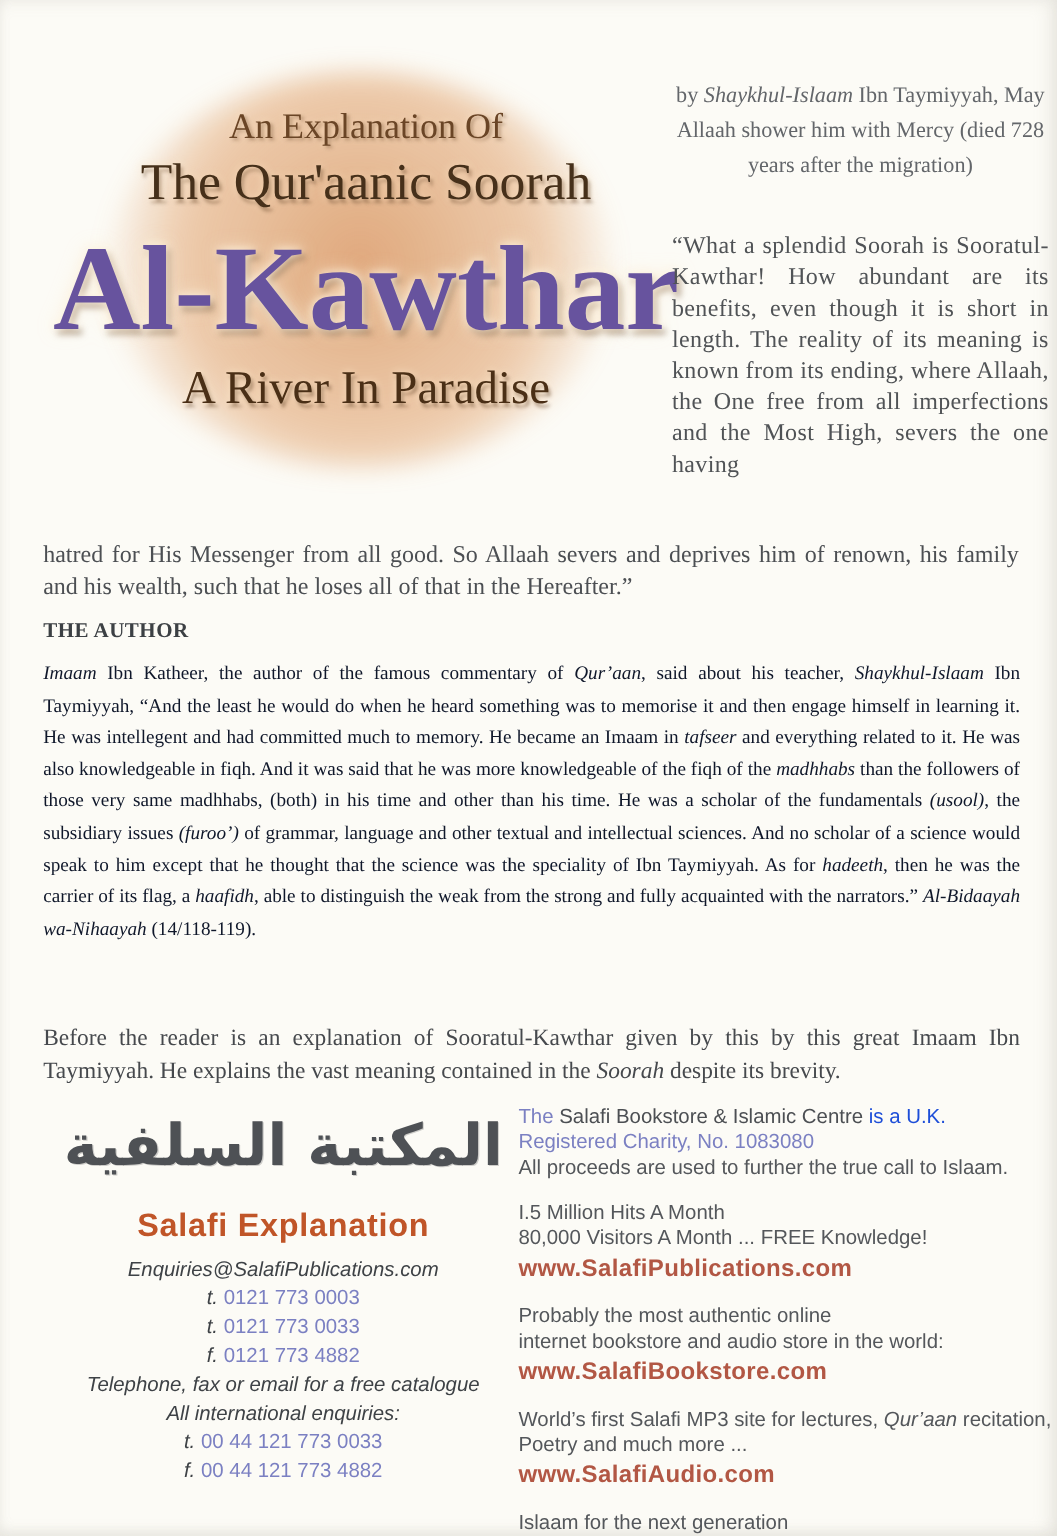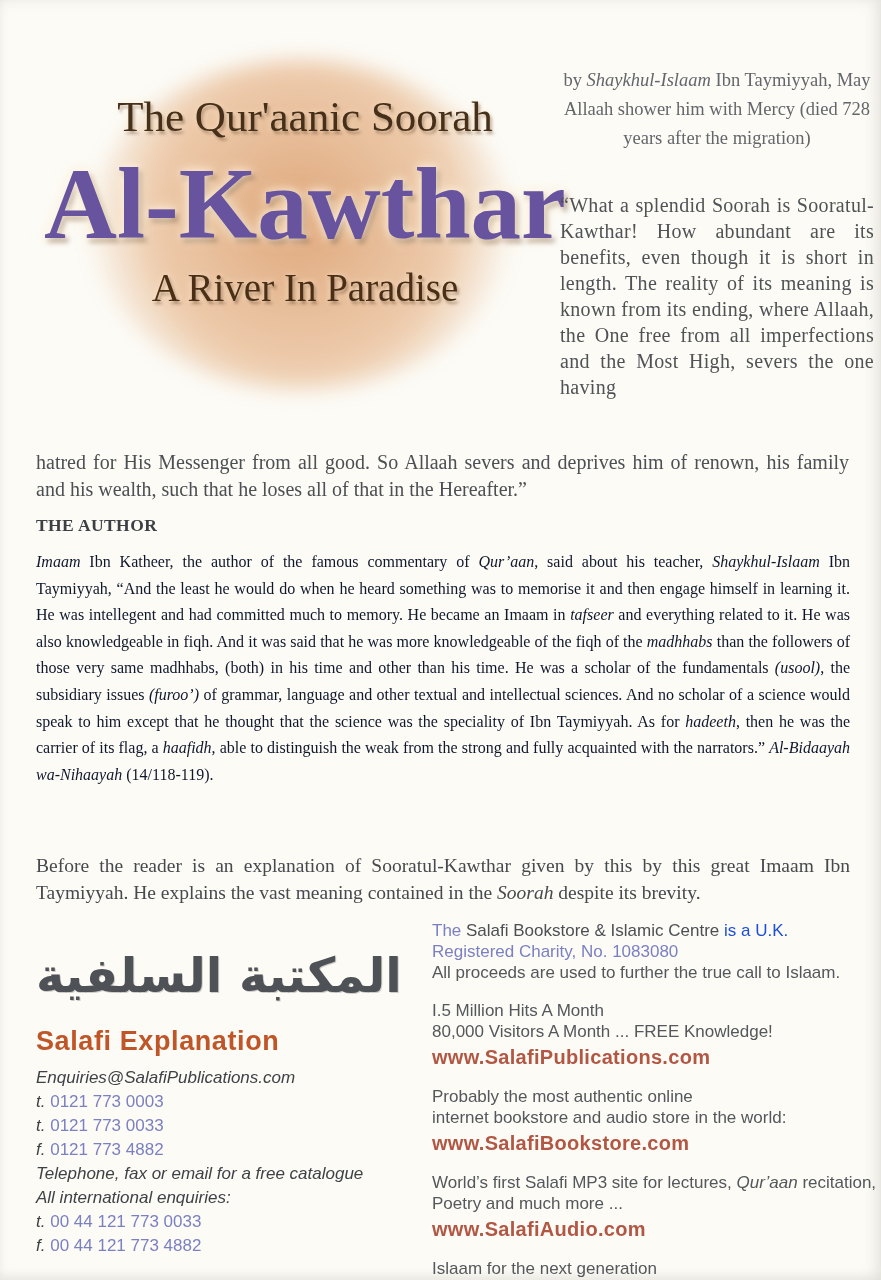--- a/index.html
+++ b/index.html
@@ -66,21 +66,21 @@
   .para1 {
     position:absolute; left:36px; top:549px; width:814px; margin:0;
     font-size:16px; line-height:26.6px; color:#0f172a; text-align:justify;
   }
   .para2 {
     position:absolute; left:36px; top:852px; width:814px; margin:0;
     font-size:19.5px; line-height:27px; color:#46494d; text-align:justify;
   }
 
   
-  .lcol { position:absolute; left:36px; top:938px; width:400px; text-align:left; }
+  .lcol { position:absolute; left:36px; top:918px; width:400px; text-align:center; }
   .arabic {
     font-family:"DejaVu Sans", sans-serif; direction:rtl;
     font-size:48px; font-weight:bold; color:#4e5155; line-height:1.55;
     text-shadow: 1px 1px 0 rgba(120,120,120,0.35);
   }
   .pub-name {
     font-family:"Liberation Sans", sans-serif; font-weight:bold;
     font-size:27px; color:#c05528; letter-spacing:0.6px; margin:14px 0 9px;
   }
   .c-line {
@@ -103,20 +103,21 @@
 </style>
 </head>
 <body>
 
 <div class="page">
 
   <div class="blob"></div>
   <div class="blob2"></div>
 
   <div class="title-block">
+    <div class="t1">An Explanation Of</div>
     <div class="t2">The Qur'aanic Soorah</div>
     <div class="t3">Al-Kawthar</div>
     <div class="t4">A River In Paradise</div>
   </div>
 
   <div class="byline"><span>by </span><span class="it">Shaykhul-Islaam</span><span> Ibn Taymiyyah, May Allaah shower him with Mercy (died 728 years after the migration)</span></div>
 
   <div class="quote-col">“What a splendid Soorah is Sooratul-Kawthar! How abundant are its benefits, even though it is short in length. The reality of its meaning is known from its ending, where Allaah, the One free from all imperfections and the Most High, severs the one having</div>
   <div class="quote-full">hatred for His Messenger from all good. So Allaah severs and deprives him of renown, his family and his wealth, such that he loses all of that in the Hereafter.”</div>
 

